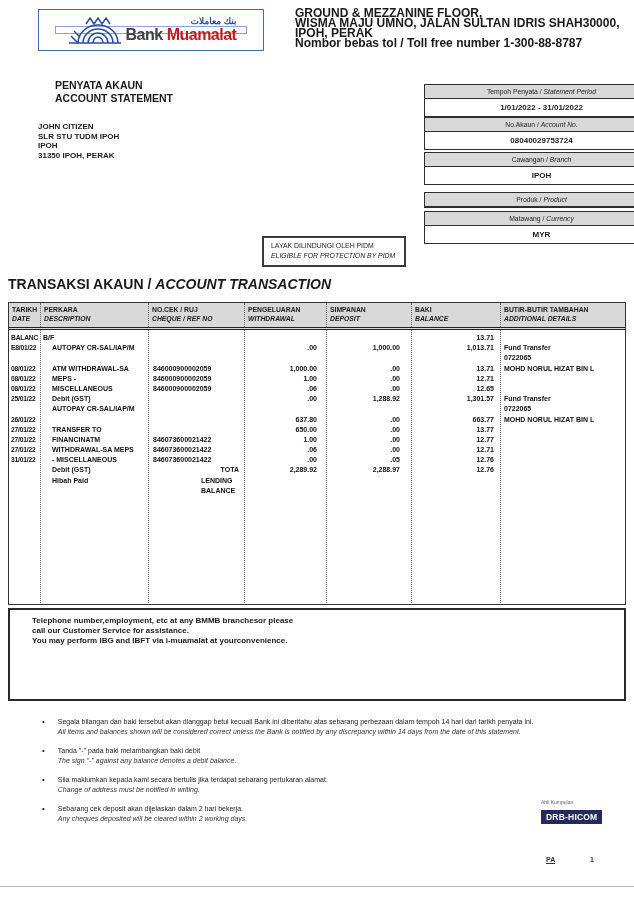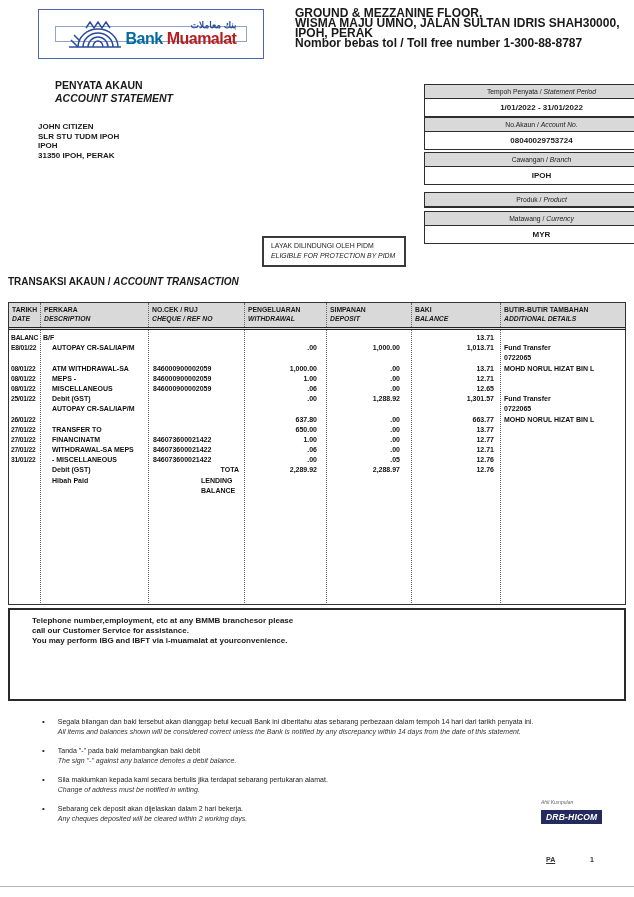--- a/index.html
+++ b/index.html
@@ -1,53 +1,53 @@
 <!DOCTYPE html>
 <html><head>
 <meta charset="utf-8">
 <style>
   html,body{margin:0;padding:0;background:#f0f0f0;}
   .page{position:relative;width:634px;height:897px;background:#ffffff;margin:0 auto;
         font-family:"Liberation Sans",sans-serif;color:#1a1a1a;overflow:hidden;}
 
   
-  .logo-box{position:absolute;left:38px;top:9px;width:226px;height:50px;border:1px solid #4a69ad;
+  .logo-box{position:absolute;left:38px;top:9px;width:226px;height:42px;border:1px solid #4a69ad;
             padding:16px;box-sizing:border-box;}
   .logo-inner{width:100%;height:100%;border:1px solid #8fa3cd;box-sizing:border-box;
               display:flex;align-items:center;justify-content:center;gap:2px;}
   .logo-text{display:flex;flex-direction:column;align-items:flex-end;line-height:1;}
   .logo-ar{font-size:9px;font-weight:bold;color:#2b4c9b;margin-bottom:1px;}
   .logo-name{font-size:16px;font-weight:bold;letter-spacing:-0.5px;white-space:nowrap;}
-  .logo-name .p1{color:#0369a1;}
+  .logo-name .p1{color:#404040;}
   .logo-name .p2{color:#b91c1c;}
 
   
   .hq{position:absolute;left:295px;top:8px;font-size:12px;font-weight:bold;line-height:10px;}
 
   
   .title{position:absolute;left:55px;top:79px;font-size:10.5px;font-weight:bold;line-height:13px;}
-  .title .en{font-style:italic;}
+  .title .en{}
   .cust{position:absolute;left:38px;top:122px;font-size:8px;font-weight:bold;line-height:9.5px;}
 
   
   .iboxes{position:absolute;left:424px;top:84px;width:235px;}
   .ibox{border:1px solid #2e2e2e;background:#fff;}
   .ibox-h{background:#d9d9d9;border-bottom:1px solid #2e2e2e;font-size:6.8px;text-align:center;
           padding:3px 0;color:#222;}
   .ibox-h .en{font-style:italic;}
   .ibox-v{font-size:8px;font-weight:bold;text-align:center;padding:4px 0;}
   .m9{margin-top:0}.m2{margin-top:2px}.m7{margin-top:7px}.m3{margin-top:3px}
 
   
   .pidm{position:absolute;left:262px;top:236px;width:144px;height:31px;border:2px solid #3a3a3a;
         box-sizing:border-box;padding:3px 0 0 7px;font-size:6.9px;line-height:9.5px;color:#222;}
   .pidm .en{font-style:italic;}
 
   
-  .sect{position:absolute;left:8px;top:276px;font-size:10px;font-weight:bold;}
+  .sect{position:absolute;left:8px;top:276px;font-size:14px;font-weight:bold;}
   .sect .en{font-style:italic;}
 
   
   .ttable{position:absolute;left:8px;top:302px;width:618px;height:303px;border:1px solid #333;
           box-sizing:border-box;}
   .thead{display:grid;grid-template-columns:31px 108px 96px 82px 85px 89px 1fr;background:#d9d9d9;
          border-bottom:3px double #222;height:27px;box-sizing:border-box;}
   .th{font-size:6.8px;font-weight:bold;padding:3px 0 0 3px;line-height:8.5px;
       border-left:1px dotted #666;overflow:hidden;white-space:nowrap;}
   .th:first-child{border-left:none;}
@@ -71,21 +71,21 @@
   .notice{position:absolute;left:8px;top:608px;width:618px;height:93px;border:2px solid #2a2a2a;
           box-sizing:border-box;padding:6px 10px 0 22px;font-size:8px;font-weight:bold;line-height:10px;}
 
   
   .bullets{position:absolute;left:42px;top:717px;width:578px;}
   .bullet{display:flex;gap:13px;margin-bottom:10px;font-size:7px;line-height:9.5px;color:#222;}
   .bullet .dot{font-size:8px;line-height:9px;}
   .bullet .en{font-style:italic;color:#333;}
 
   
-  .drb{position:absolute;left:541px;top:799px;font-style:italic;}
+  .drb{position:absolute;left:541px;top:799px;}
   .drb-label{font-size:5px;color:#666;margin-bottom:1px;}
   .drb-box{background:#252a5e;color:#fff;font-weight:bold;font-size:8.5px;padding:2px 5px;
            letter-spacing:0.2px;display:inline-block;}
 
   
   .pm1{position:absolute;left:546px;top:856px;font-size:7px;font-weight:bold;text-decoration:underline;color:#333;}
   .pm2{position:absolute;left:590px;top:856px;font-size:7px;font-weight:bold;color:#333;}
   .bottom-rule{position:absolute;left:0;top:886px;width:634px;border-top:1px solid #b5b5b5;}
 </style>
 </head>

